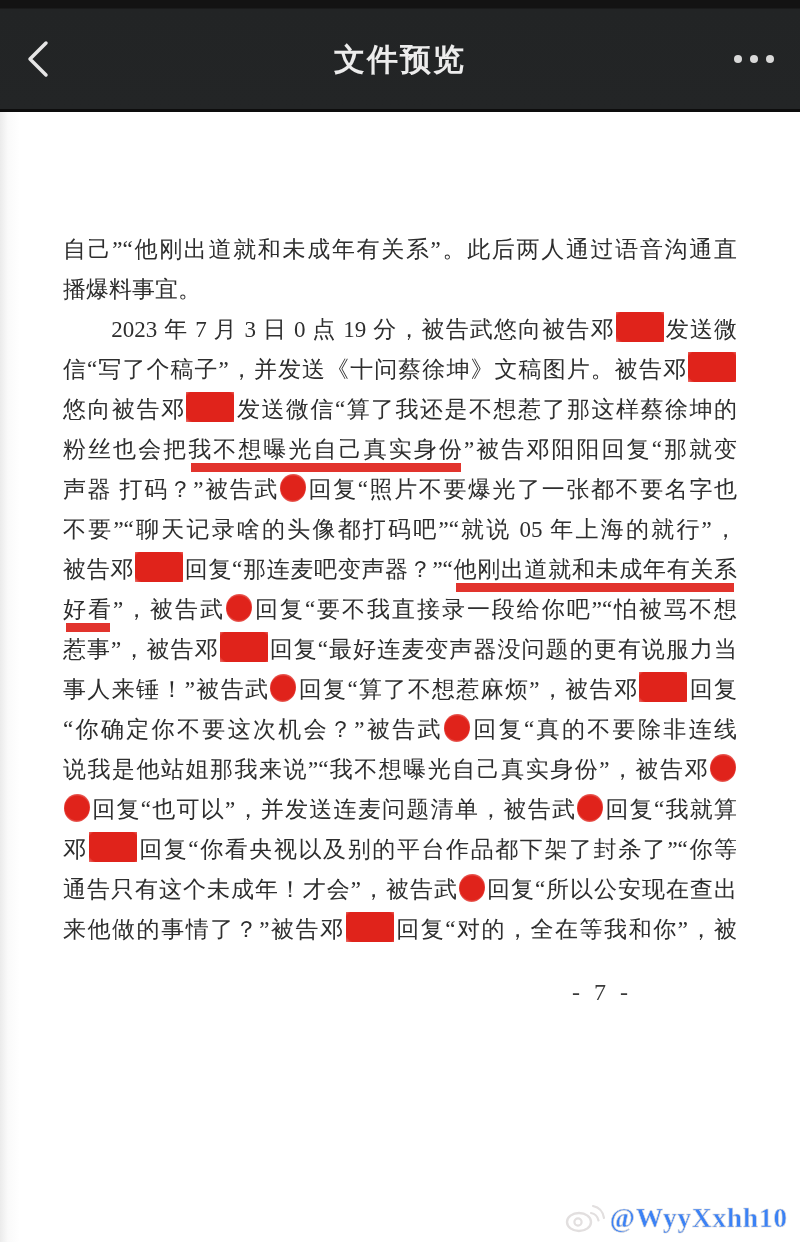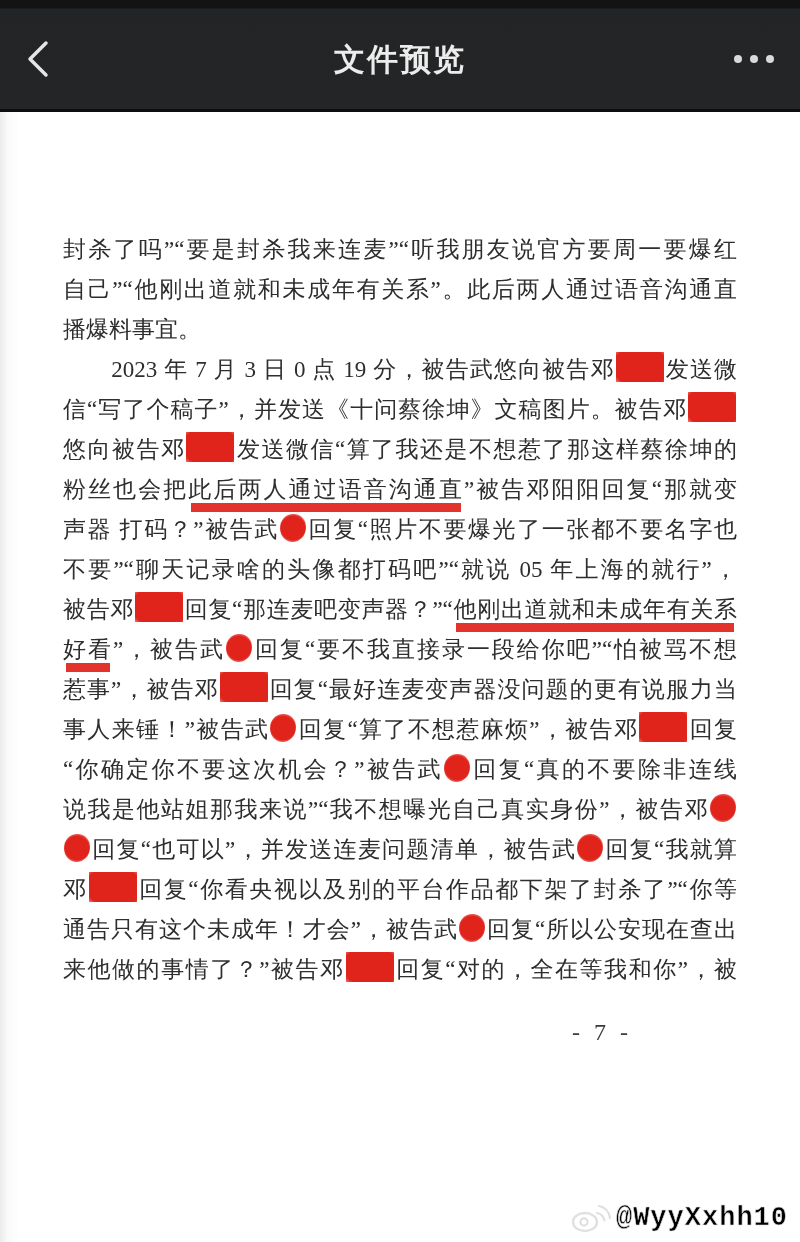--- a/index.html
+++ b/index.html
@@ -72,21 +72,21 @@
   
   .page-num{
     margin-top:22px;text-align:right;padding-right:105px;
     font-size:24px;color:#3a3a3a;letter-spacing:4px;
     height:40px;line-height:40px;
   }
   
   .watermark{
     position:absolute;right:12px;bottom:8px;
     display:flex;align-items:center;gap:4px;
-    color:#000000;font-family:Liberation Mono, monospace;
+    color:#3b82f6;font-family:Liberation Serif, serif;
     font-size:27px;font-weight:700;letter-spacing:1px;
     -webkit-text-stroke:0.6px #dcd9d9;
   }
 </style>
 </head>
 <body>
 
 <div class="appbar">
   <button class="back-btn">
     <svg width="24" height="38" viewBox="0 0 24 38">
@@ -97,27 +97,26 @@
   <button class="more-btn" aria-label="more-options">
     <i></i>
       <i></i>
       <i></i>
   </button>
 </div>
 
 <div class="viewer">
   <div class="doc">
     <div>
-        <div class="doc-line">封杀了吗”“要是封杀我来连麦”“听我朋友说官方要周一要爆红</div>
         <div class="doc-line">自己”“他刚出道就和未成年有关系”。此后两人通过语音沟通直</div>
         <div class="doc-line para-end">播爆料事宜。</div>
         <div class="doc-line">　　2023 年 7 月 3 日 0 点 19 分，被告武悠向被告邓<span class="blob2"></span>发送微</div>
         <div class="doc-line">信“写了个稿子”，并发送《十问蔡徐坤》文稿图片。被告邓<span class="blob2"></span></div>
         <div class="doc-line">悠向被告邓<span class="blob2"></span>发送微信“算了我还是不想惹了那这样蔡徐坤的</div>
-        <div class="doc-line">粉丝也会把<span class="redline">此后两人通过语音沟通直</span>”被告邓阳阳回复“那就变</div>
+        <div class="doc-line">粉丝也会把<span class="redline">我不想曝光自己真实身份</span>”被告邓阳阳回复“那就变</div>
         <div class="doc-line">声器 打码？”被告武<span class="blob1"></span>回复“照片不要爆光了一张都不要名字也</div>
         <div class="doc-line">不要”“聊天记录啥的头像都打码吧”“就说 05 年上海的就行”，</div>
         <div class="doc-line">被告邓<span class="blob2"></span>回复“那连麦吧变声器？”“<span class="redline">他刚出道就和未成年有关系</span></div>
         <div class="doc-line"><span class="redline">好看</span>”，被告武<span class="blob1"></span>回复“要不我直接录一段给你吧”“怕被骂不想</div>
         <div class="doc-line">惹事”，被告邓<span class="blob2"></span>回复“最好连麦变声器没问题的更有说服力当</div>
         <div class="doc-line">事人来锤！”被告武<span class="blob1"></span>回复“算了不想惹麻烦”，被告邓<span class="blob2"></span>回复</div>
         <div class="doc-line">“你确定你不要这次机会？”被告武<span class="blob1"></span>回复“真的不要除非连线</div>
         <div class="doc-line">说我是他站姐那我来说”“我不想曝光自己真实身份”，被告邓<span class="blob1"></span></div>
         <div class="doc-line"><span class="blob1"></span>回复“也可以”，并发送连麦问题清单，被告武<span class="blob1"></span>回复“我就算</div>
         <div class="doc-line">邓<span class="blob2"></span>回复“你看央视以及别的平台作品都下架了封杀了”“你等</div>

